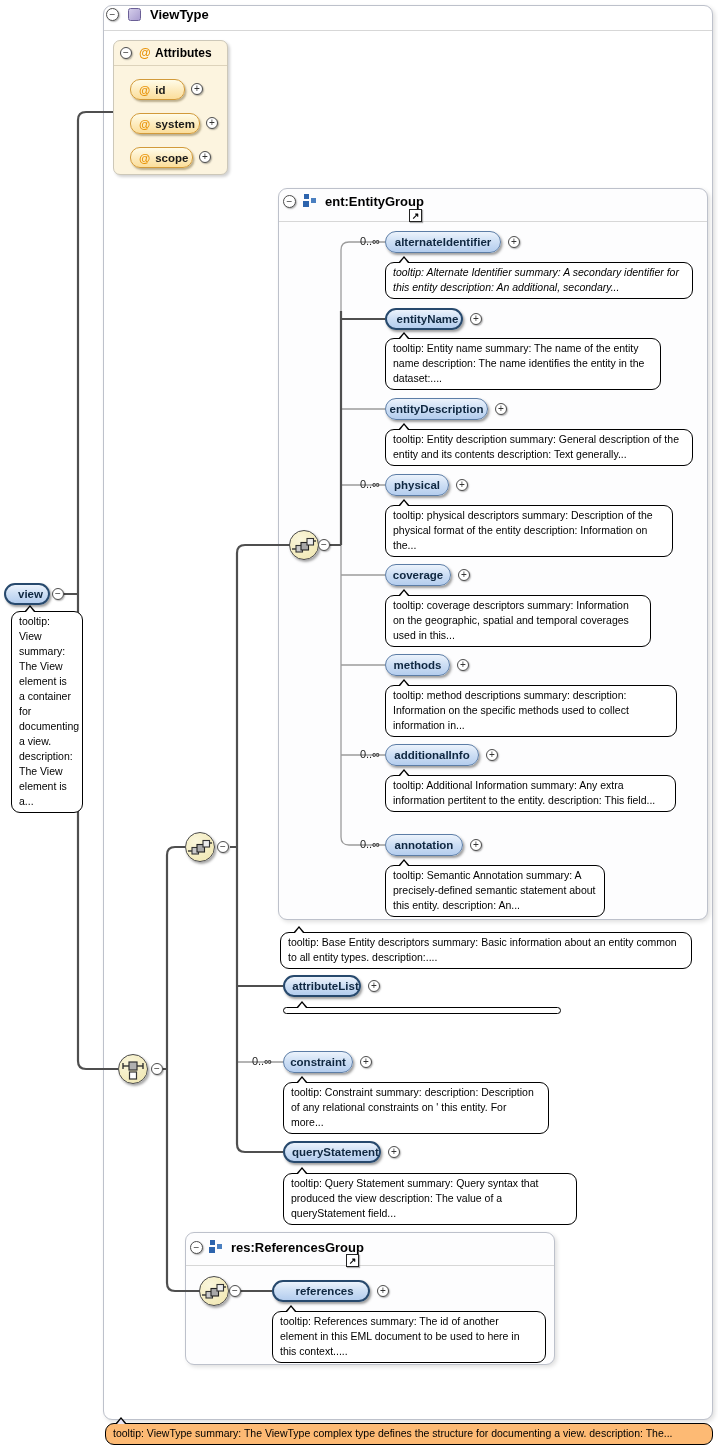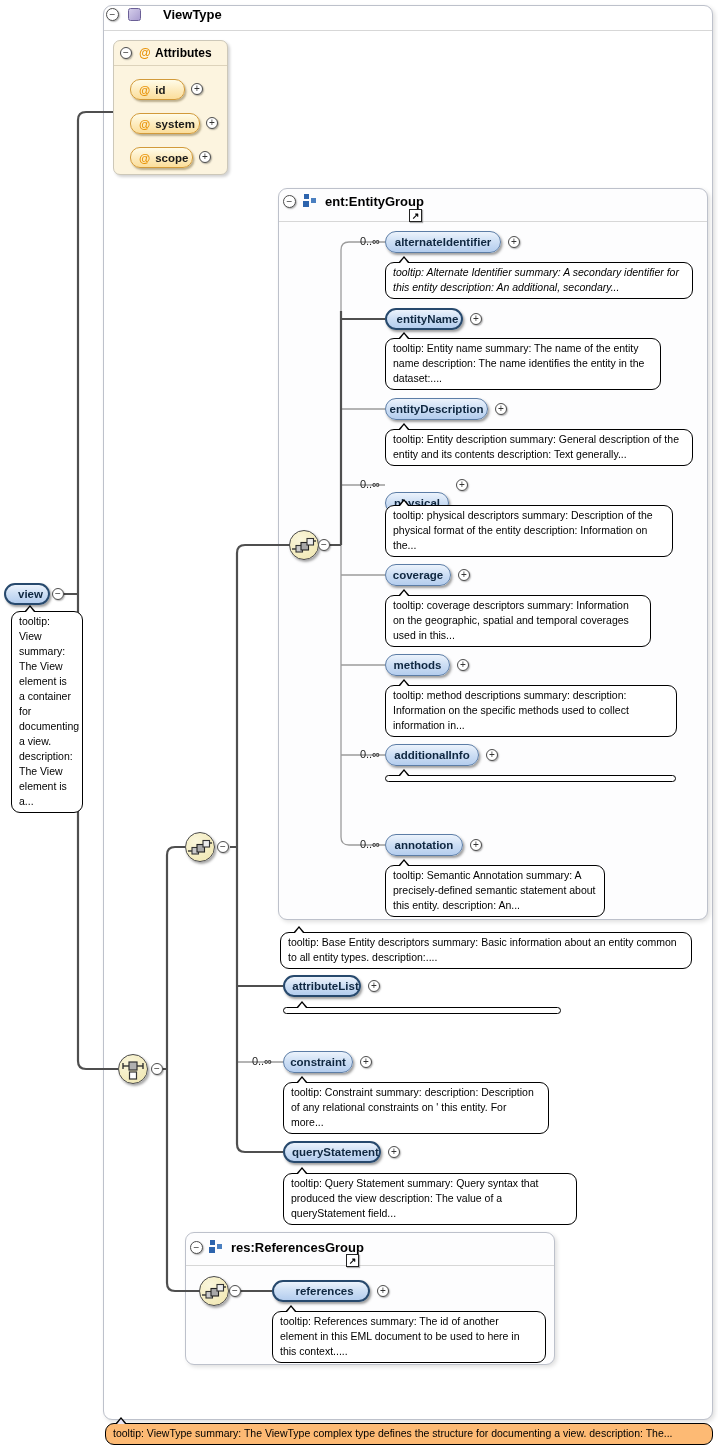--- a/index.html
+++ b/index.html
@@ -63,21 +63,21 @@
   
   <div class="sep" style="left:104px;top:30px;width:608px;"></div>
   <div class="sep" style="left:114px;top:65px;width:113px;background:#ddd3bb;"></div>
   <div class="sep" style="left:279px;top:221px;width:428px;"></div>
   <div class="sep" style="left:186px;top:1265px;width:368px;"></div>
 
   
   <div class="grp">
     <div class="tg" style="left:106px;top:8px;">−</div>
     <div class="ticon" style="left:128px;top:8px;"></div>
-    <div class="btitle" style="left:150px;top:7px;margin-left:13px;">ViewType</div>
+    <div class="btitle" style="left:150px;top:7px;">ViewType</div>
   </div>
 
   
   <div class="grp">
     <div class="tg" style="left:120px;top:47px;width:12px;height:12px;">−</div>
     <div class="btitle at" style="left:139px;top:46px;font-size:12px;">@</div>
     <div class="btitle" style="left:155px;top:46px;font-size:12px;">Attributes</div>
 
     <div class="apill" style="left:130px;top:79px;width:55px;">
       <span class="at">@</span>
@@ -183,21 +183,21 @@
     </div>
 
     <div class="pill" style="left:385px;top:398px;width:103px;">entityDescription</div>
     <div class="tg" style="left:495px;top:403px;width:12px;height:12px;">+</div>
     <div class="tip" style="left:385px;top:429px;width:308px;">
       <span class="ptr"></span>
       <span>tooltip: Entity description summary: General description of the entity and its contents description: Text generally...</span>
     </div>
 
     <div class="card" style="left:336px;top:478px;width:44px;">0..∞</div>
-    <div class="pill" style="left:385px;top:492px;width:64px;">physical</div>
+    <div class="pill" style="left:385px;top:474px;width:64px;">physical</div>
     <div class="tg" style="left:456px;top:479px;width:12px;height:12px;">+</div>
     <div class="tip" style="left:385px;top:505px;width:288px;">
       <span class="ptr"></span>
       <span>tooltip: physical descriptors summary: Description of the physical format of the entity description: Information on the...</span>
     </div>
 
     <div class="pill" style="left:385px;top:564px;width:66px;">coverage</div>
     <div class="tg" style="left:458px;top:569px;width:12px;height:12px;">+</div>
     <div class="tip" style="left:385px;top:595px;width:266px;">
       <span class="ptr"></span>
@@ -209,20 +209,21 @@
     <div class="tip" style="left:385px;top:685px;width:292px;">
       <span class="ptr"></span>
       <span>tooltip: method descriptions summary: description: Information on the specific methods used to collect information in...</span>
     </div>
 
     <div class="card" style="left:336px;top:748px;width:44px;">0..∞</div>
     <div class="pill" style="left:385px;top:744px;width:94px;">additionalInfo</div>
     <div class="tg" style="left:486px;top:749px;width:12px;height:12px;">+</div>
     <div class="tip" style="left:385px;top:775px;width:291px;">
       <span class="ptr"></span>
+      <span>tooltip: Additional Information summary: Any extra information pertitent to the entity. description: This field...</span>
     </div>
 
     <div class="card" style="left:336px;top:838px;width:44px;">0..∞</div>
     <div class="pill" style="left:385px;top:834px;width:78px;">annotation</div>
     <div class="tg" style="left:470px;top:839px;width:12px;height:12px;">+</div>
     <div class="tip" style="left:385px;top:865px;width:220px;">
       <span class="ptr"></span>
       <span>tooltip: Semantic Annotation summary: A precisely-defined semantic statement about this entity. description: An...</span>
     </div>
   </div>

